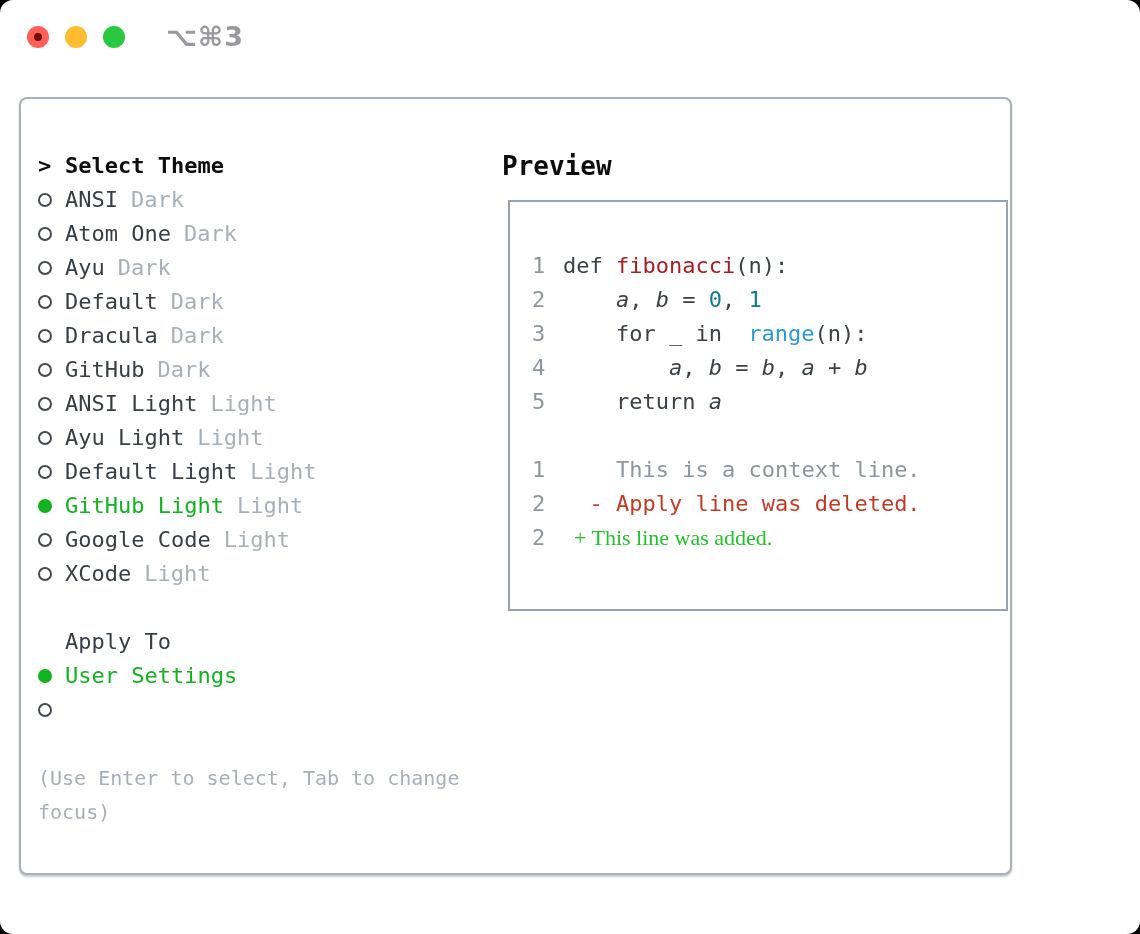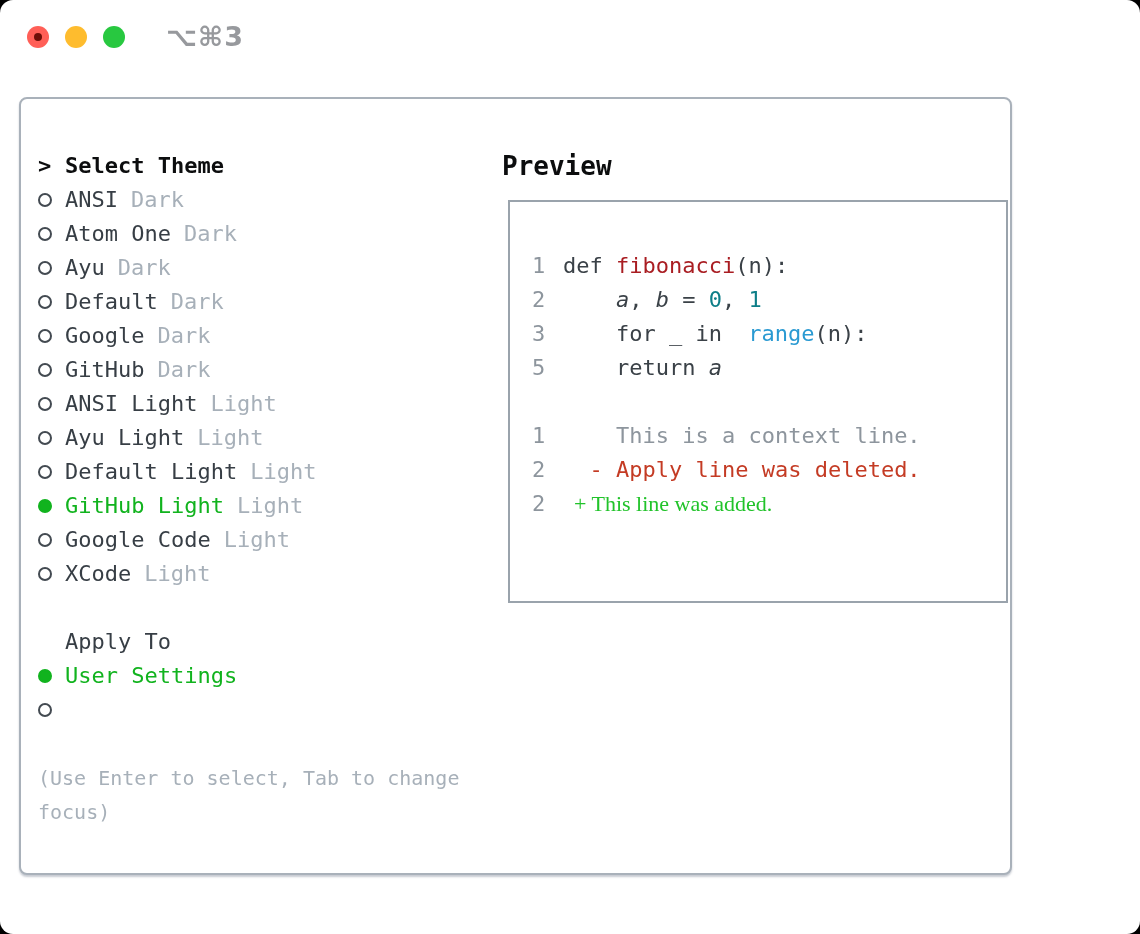--- a/index.html
+++ b/index.html
@@ -38,21 +38,21 @@
   .selected .bullet{background:var(--selection_green,#11b31e);border-color:var(--selection_green,#11b31e);}
   .selected .opt-label{color:var(--selection_green,#11b31e);text-align:center;}
   .variant{color:var(--muted_gray,#a7b0b9);margin-left:13px;}
   .spacer{height:34px;}
   .help{font-size:20px;line-height:34px;color:var(--muted_gray,#a7b0b9);width:424px;}
   
   .right-col{position:absolute;left:481px;top:50px;}
   .preview-header{height:34px;line-height:34px;font-size:26px;font-weight:bold;color:#0c0d0e;}
   .preview-box{
     margin-top:17px;margin-left:6px;width:474px;height:352px;
-    border:2px solid #9aa3ac;padding:47px 0 0 22px;background:#fff;
+    border:2px solid #9aa3ac;padding:47px 0 8px 22px;background:#fff;
   }
   .cline{height:34px;line-height:34px;font-size:22px;white-space:pre;color:#3a4147;}
   .ln{display:inline-block;width:31px;color:var(--line_number_gray,#8d959d);}
   .tk-fn{color:var(--function_red,#a91d22);}
   .tk-num{color:var(--number_teal,#0d7e88);}
   .tk-bi{color:var(--builtin_blue,#2a9ad2);margin-left:13px;}
   .tk-var{font-style:italic;}
   .diff-context span:not(.ln){color:var(--line_number_gray,#8d959d);}
   .diff-deleted span:not(.ln){color:var(--deleted_red,#c43b24);}
   .diff-added span:not(.ln){color:var(--added_green,#21c32a);font-family:Liberation Serif, serif;}
@@ -95,21 +95,21 @@
         <span class="opt-label">Ayu</span>
         <span class="variant">Dark</span>
       </div>
       <div class="row">
         <span class="prefix"><span class="bullet"></span></span>
         <span class="opt-label">Default</span>
         <span class="variant">Dark</span>
       </div>
       <div class="row">
         <span class="prefix"><span class="bullet"></span></span>
-        <span class="opt-label">Google</span>
+        <span class="opt-label">Dracula</span>
         <span class="variant">Dark</span>
       </div>
       <div class="row">
         <span class="prefix"><span class="bullet"></span></span>
         <span class="opt-label">GitHub</span>
         <span class="variant">Dark</span>
       </div>
       <div class="row">
         <span class="prefix"><span class="bullet"></span></span>
         <span class="opt-label">ANSI Light</span>
@@ -164,20 +164,21 @@
       <div class="preview-header">Preview</div>
 
       <div class="preview-box">
 
         <div class="cline"><span class="ln">1</span><span>def </span><span class="tk-fn">fibonacci</span><span>(n):</span></div>
 
         <div class="cline"><span class="ln">2</span><span>    </span><span class="tk-var">a</span><span>, </span><span class="tk-var">b</span><span> = </span><span class="tk-num">0</span><span>, </span><span class="tk-num">1</span></div>
 
         <div class="cline"><span class="ln">3</span><span>    for _ in </span><span class="tk-bi">range</span><span>(n):</span></div>
 
+        <div class="cline"><span class="ln">4</span><span>        </span><span class="tk-var">a</span><span>, </span><span class="tk-var">b</span><span> = </span><span class="tk-var">b</span><span>, </span><span class="tk-var">a</span><span> + </span><span class="tk-var">b</span></div>
 
         <div class="cline"><span class="ln">5</span><span>    return </span><span class="tk-var">a</span></div>
 
         <div class="cline"></div>
 
         <div class="cline diff-context"><span class="ln">1</span><span>    This is a context line.</span></div>
         <div class="cline diff-deleted"><span class="ln">2</span><span>  - Apply line was deleted.</span></div>
         <div class="cline diff-added"><span class="ln">2</span><span>  + This line was added.</span></div>
 
       </div>

